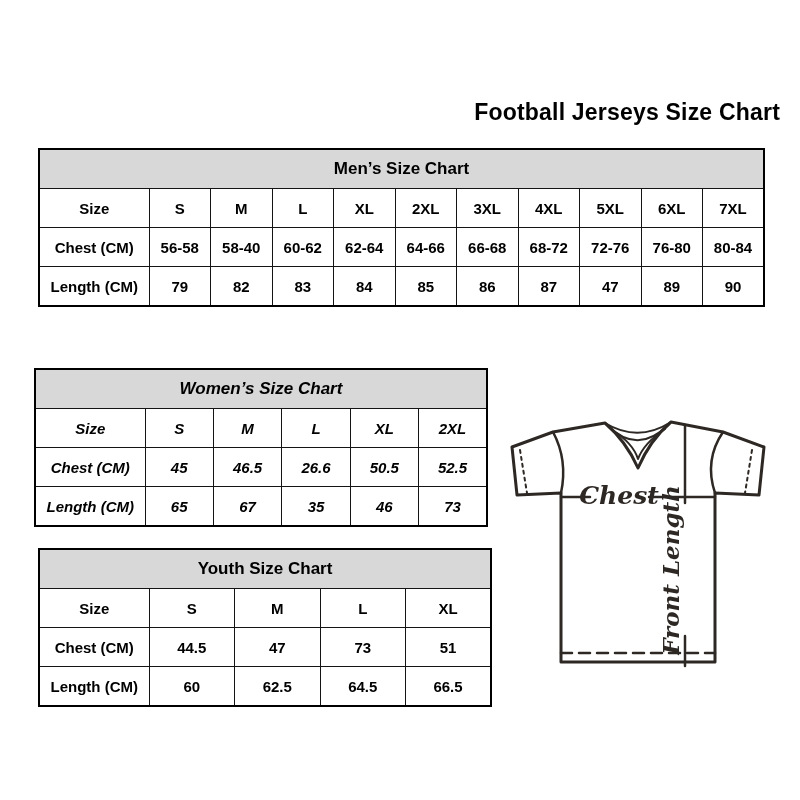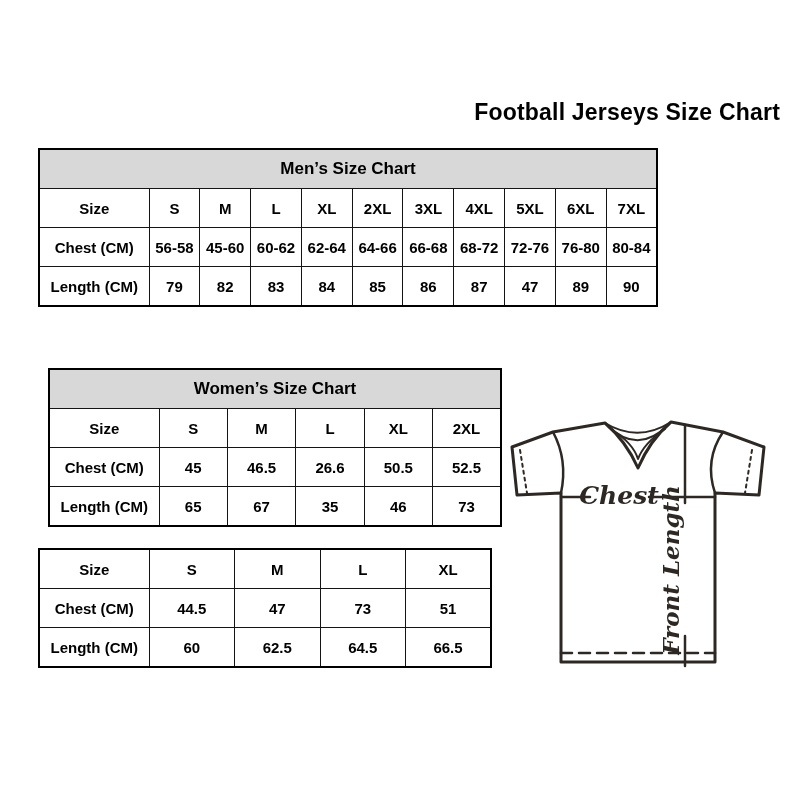--- a/index.html
+++ b/index.html
@@ -17,22 +17,22 @@
     position:absolute; border-collapse:collapse; table-layout:fixed;
     font-family:"Liberation Sans", sans-serif; font-weight:bold;
     border:2px solid #000;
   }
   table.size-table th, table.size-table td {
     border:1.5px solid #141414; height:38px; padding:0 2px;
     text-align:center; vertical-align:middle; font-size:15px;
     overflow:hidden; white-space:nowrap;
   }
   table.size-table th.tbl-title { font-size:17px; background:#d8d8d8; }
-  table.men   { left:38px; top:148px; width:620px; }
-  table.women { left:48px; top:368px; width:454px; }
+  table.men   { left:38px; top:148px; width:727px; }
+  table.women { left:34px; top:368px; width:454px;font-style:italic; }
   table.youth { left:38px; top:548px; width:454px; }
   .jersey-diagram { position:absolute; left:505px; top:398px; }
   .jersey-diagram text {
     font-family:"DejaVu Serif", serif; font-style:italic; font-weight:bold;
     fill:#2d2824;
   }
 </style>
 </head>
 <body>
 
@@ -67,21 +67,21 @@
       <td>2XL</td>
       <td>3XL</td>
       <td>4XL</td>
       <td>5XL</td>
       <td>6XL</td>
       <td>7XL</td>
     </tr>
     <tr>
       <td>Chest (CM)</td>
       <td>56-58</td>
-      <td>45-60</td>
+      <td>58-40</td>
       <td>60-62</td>
       <td>62-64</td>
       <td>64-66</td>
       <td>66-68</td>
       <td>68-72</td>
       <td>72-76</td>
       <td>76-80</td>
       <td>80-84</td>
     </tr>
     <tr>
@@ -142,20 +142,23 @@
 
   <table class="size-table youth">
     <colgroup>
         <col style="width:110px">
         <col>
         <col>
         <col>
         <col>
       </colgroup>
     <tbody>
+        <tr>
+      <th class="tbl-title" colspan="5">Youth Size Chart</th>
+    </tr>
     <tr>
       <td>Size</td>
       <td>S</td>
       <td>M</td>
       <td>L</td>
       <td>XL</td>
     </tr>
     <tr>
       <td>Chest (CM)</td>
       <td>44.5</td>

